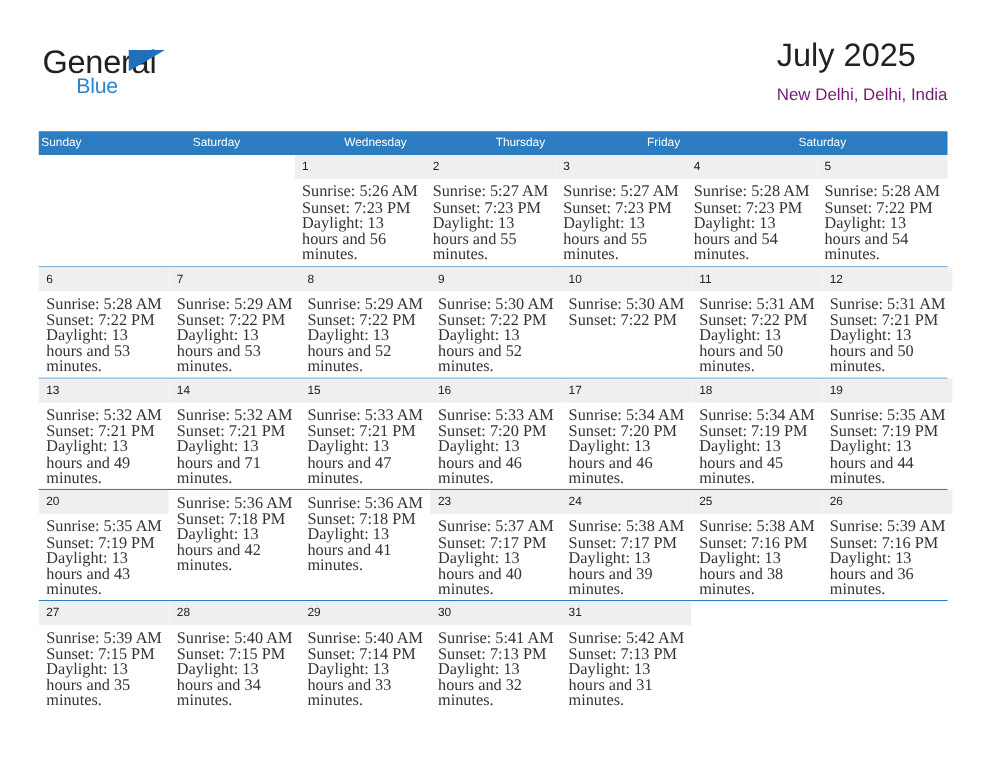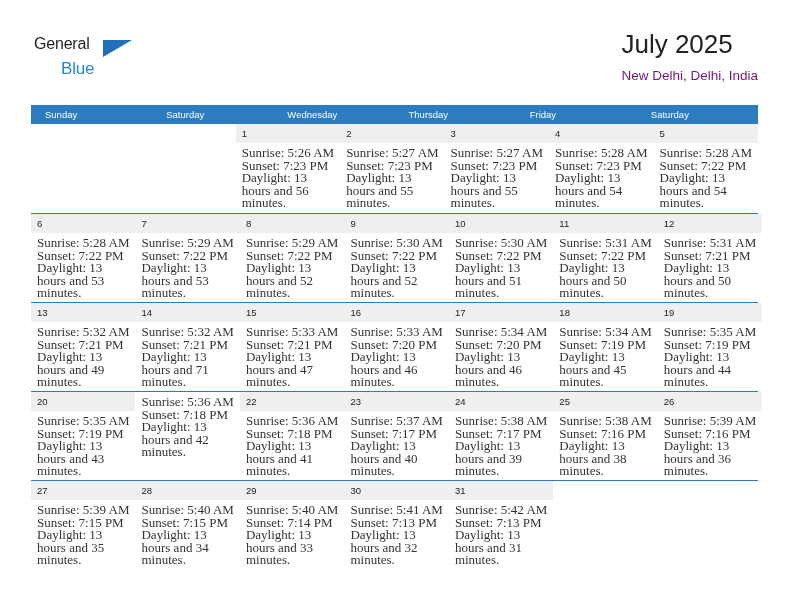--- a/index.html
+++ b/index.html
@@ -33,21 +33,21 @@
     position: absolute;
     left: 0;
     top: 6px;
     width: 130px;
     height: 50px;
     line-height: 1;
   }
   .brand-row1 {
     position: relative;
     display: block;
-    font-size: 16px;
+    font-size: 26px;
     letter-spacing: -0.2px;
     color: #231f20;
     font-family: "Liberation Sans", sans-serif;
     height: 23px;
   }
   .brand-triangle {
     position: absolute;
     left: 69px;
     top: 4px;
     width: 0;
@@ -93,21 +93,21 @@
   .weekdays {
     display: flex;
     background: #2b7cc0;
     height: 19px;
     align-items: center;
   }
   .weekday {
     flex: 1 1 0;
     color: #ffffff;
     font-size: 9.5px;
-    padding-left: 14px;
+    padding-left: 2px;
     box-sizing: border-box;
     line-height: 19px;
     white-space: nowrap;
   }
   .week {
     display: flex;
     border-top: 1.6px solid #2b7cc0;
     height: 89px;
     box-sizing: border-box;
   }
@@ -284,21 +284,20 @@
               <div class="daylight-line">Daylight: 13 hours and 52 minutes.</div>
             </div>
           </div>
           <div class="day filled">
             <div class="daynum-band">
               <span class="daynum">10</span>
             </div>
             <div class="dayinfo">
               <div>Sunrise: 5:30 AM</div>
               <div>Sunset: 7:22 PM</div>
-              <div class="daylight-line">Daylight: 13 hours and 51 minutes.</div>
             </div>
           </div>
           <div class="day filled">
             <div class="daynum-band">
               <span class="daynum">11</span>
             </div>
             <div class="dayinfo">
               <div>Sunrise: 5:31 AM</div>
               <div>Sunset: 7:22 PM</div>
               <div class="daylight-line">Daylight: 13 hours and 50 minutes.</div>
@@ -399,23 +398,20 @@
             </div>
           </div>
           <div class="day filled">
             <div class="dayinfo">
               <div>Sunrise: 5:36 AM</div>
               <div>Sunset: 7:18 PM</div>
               <div class="daylight-line">Daylight: 13 hours and 42 minutes.</div>
             </div>
           </div>
           <div class="day filled">
-            <div class="daynum-band">
-              <span class="daynum">22</span>
-            </div>
             <div class="dayinfo">
               <div>Sunrise: 5:36 AM</div>
               <div>Sunset: 7:18 PM</div>
               <div class="daylight-line">Daylight: 13 hours and 41 minutes.</div>
             </div>
           </div>
           <div class="day filled">
             <div class="daynum-band">
               <span class="daynum">23</span>
             </div>

